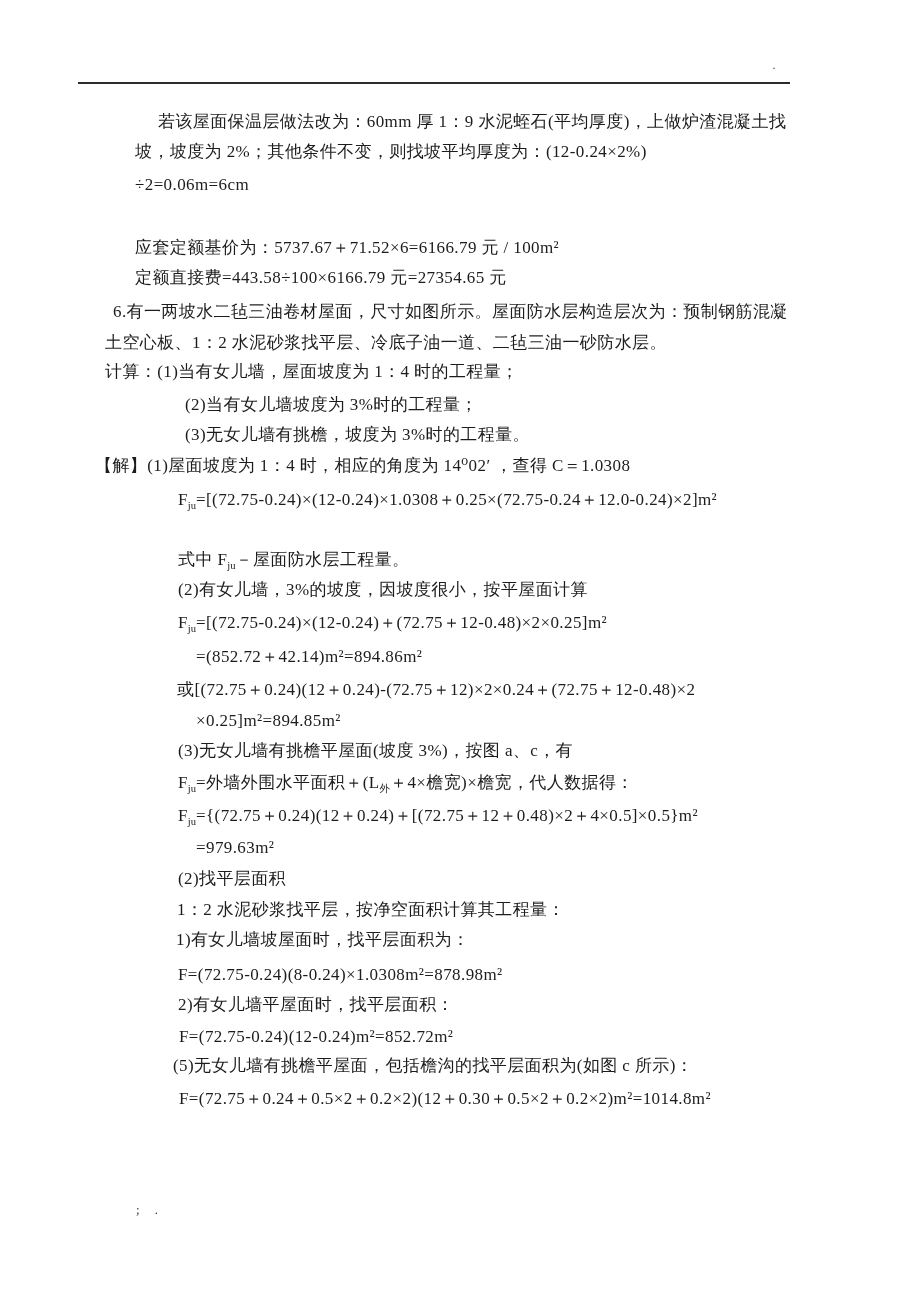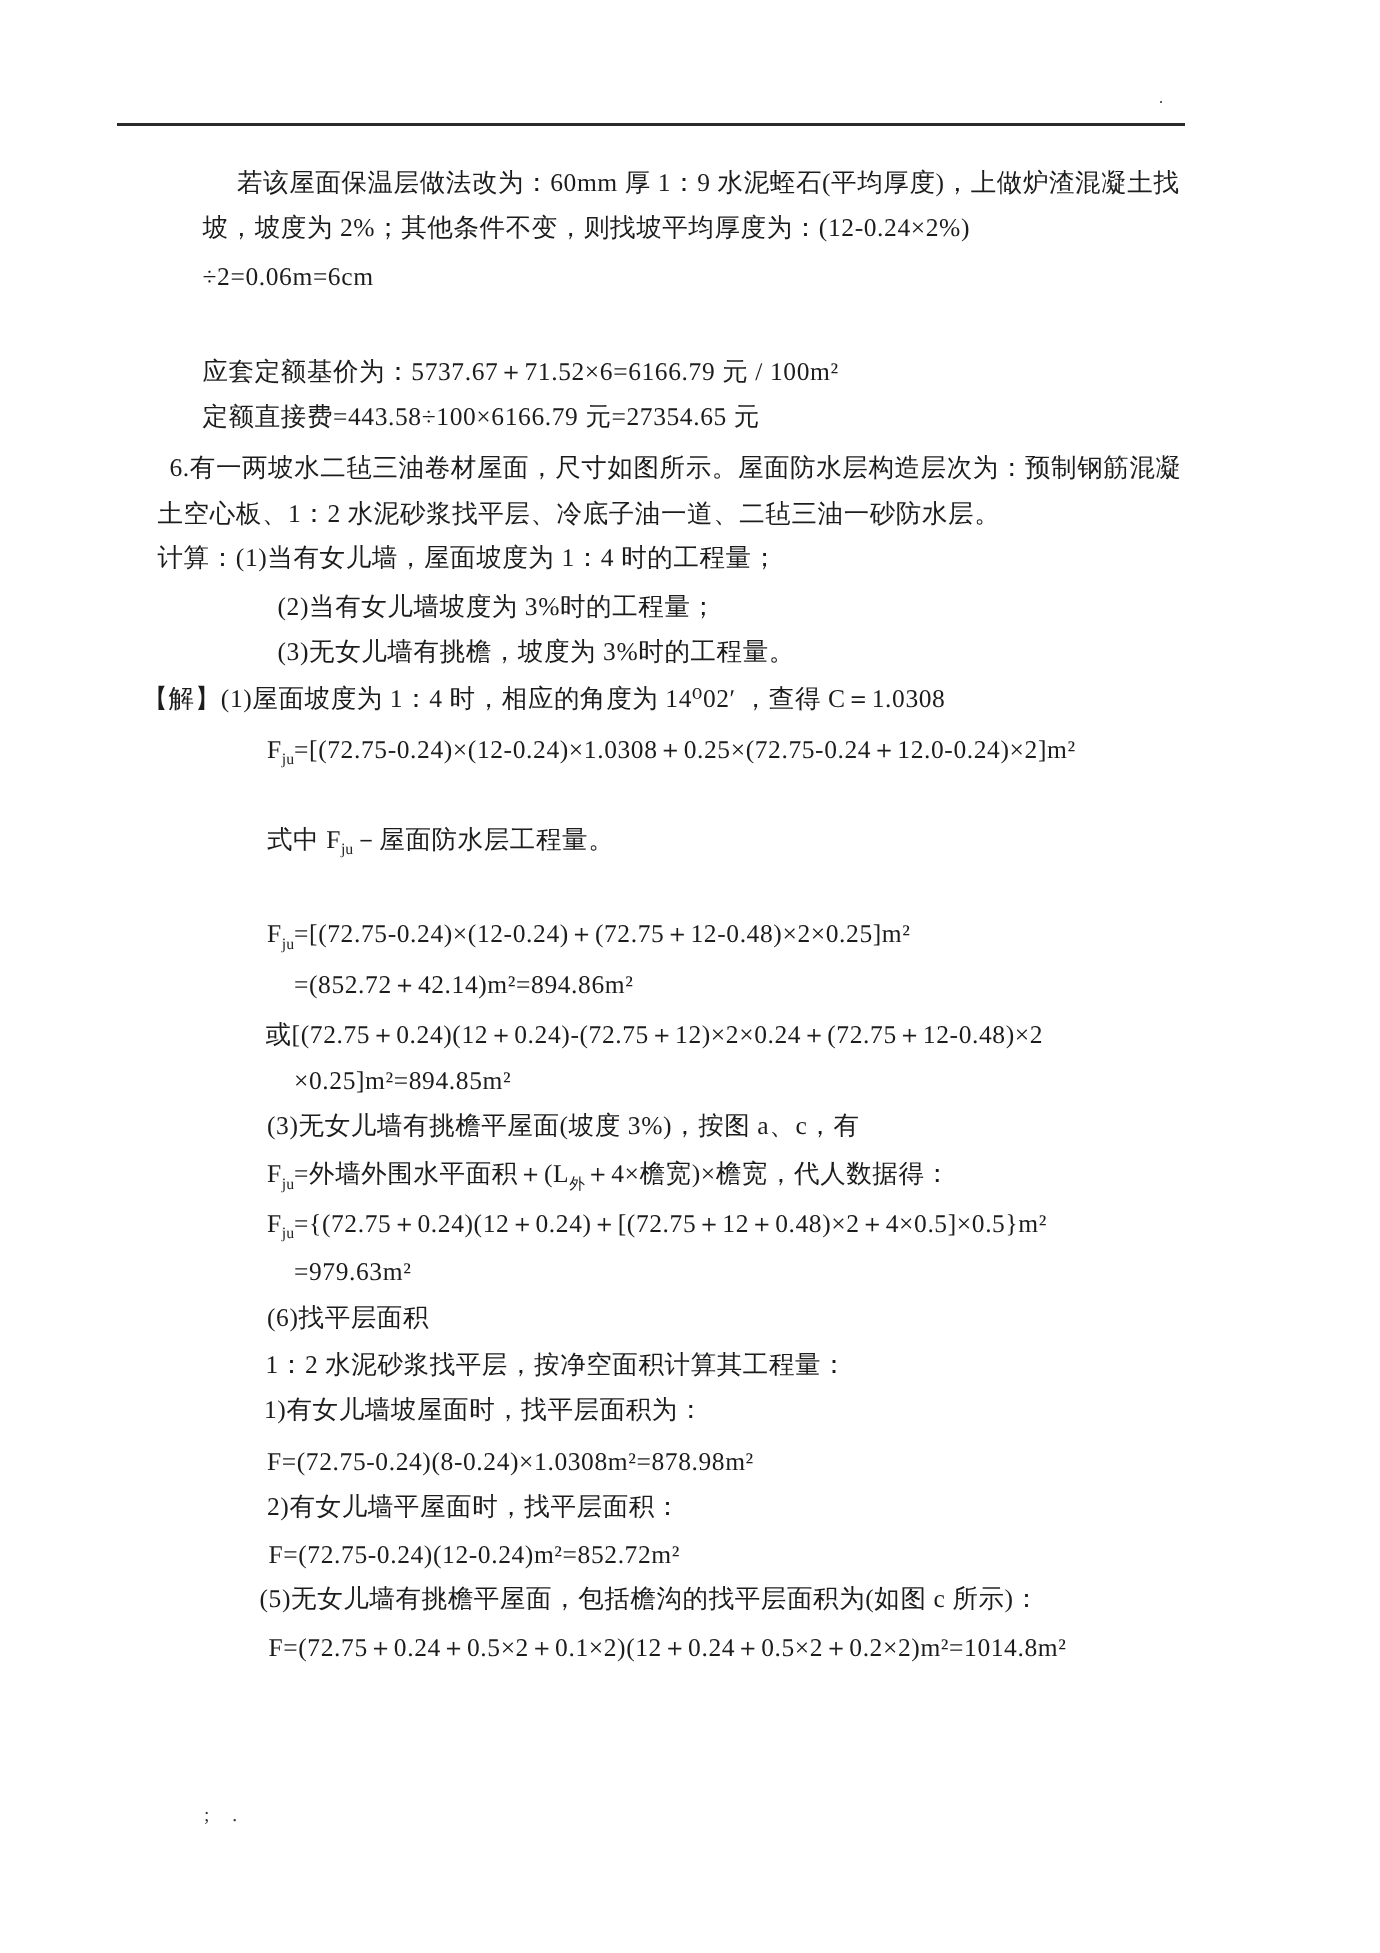--- a/index.html
+++ b/index.html
@@ -56,32 +56,33 @@
   <div class="line" style="left:135px;top:236px">应套定额基价为：5737.67＋71.52×6=6166.79 元 / 100m²</div>
   <div class="line" style="left:135px;top:266px">定额直接费=443.58÷100×6166.79 元=27354.65 元</div>
   <div class="line" style="left:113px;top:300px">6.有一两坡水二毡三油卷材屋面，尺寸如图所示。屋面防水层构造层次为：预制钢筋混凝</div>
   <div class="line" style="left:105px;top:331px">土空心板、1：2 水泥砂浆找平层、冷底子油一道、二毡三油一砂防水层。</div>
   <div class="line" style="left:105px;top:360px">计算：(1)当有女儿墙，屋面坡度为 1：4 时的工程量；</div>
   <div class="line" style="left:185px;top:393px">(2)当有女儿墙坡度为 3%时的工程量；</div>
   <div class="line" style="left:185px;top:423px">(3)无女儿墙有挑檐，坡度为 3%时的工程量。</div>
   <div class="line" style="left:95px;top:454px">【解】(1)屋面坡度为 1：4 时，相应的角度为 14⁰02′ ，查得 C＝1.0308</div>
   <div class="line" style="left:178px;top:488px">F<sub>ju</sub>=[(72.75-0.24)×(12-0.24)×1.0308＋0.25×(72.75-0.24＋12.0-0.24)×2]m²</div>
   <div class="line" style="left:178px;top:548px">式中 F<sub>ju</sub>－屋面防水层工程量。</div>
+  <div class="line" style="left:178px;top:578px">(2)有女儿墙，3%的坡度，因坡度很小，按平屋面计算</div>
   <div class="line" style="left:178px;top:611px">F<sub>ju</sub>=[(72.75-0.24)×(12-0.24)＋(72.75＋12-0.48)×2×0.25]m²</div>
   <div class="line" style="left:196px;top:645px">=(852.72＋42.14)m²=894.86m²</div>
   <div class="line" style="left:177px;top:678px">或[(72.75＋0.24)(12＋0.24)-(72.75＋12)×2×0.24＋(72.75＋12-0.48)×2</div>
   <div class="line" style="left:196px;top:709px">×0.25]m²=894.85m²</div>
   <div class="line" style="left:178px;top:739px">(3)无女儿墙有挑檐平屋面(坡度 3%)，按图 a、c，有</div>
   <div class="line" style="left:178px;top:771px">F<sub>ju</sub>=外墙外围水平面积＋(L<sub>外</sub>＋4×檐宽)×檐宽，代人数据得：</div>
   <div class="line" style="left:178px;top:804px">F<sub>ju</sub>={(72.75＋0.24)(12＋0.24)＋[(72.75＋12＋0.48)×2＋4×0.5]×0.5}m²</div>
   <div class="line" style="left:196px;top:836px">=979.63m²</div>
-  <div class="line" style="left:178px;top:867px">(6)找平层面积</div>
+  <div class="line" style="left:178px;top:867px">(2)找平层面积</div>
   <div class="line" style="left:177px;top:898px">1：2 水泥砂浆找平层，按净空面积计算其工程量：</div>
   <div class="line" style="left:176px;top:928px">1)有女儿墙坡屋面时，找平层面积为：</div>
   <div class="line" style="left:178px;top:963px">F=(72.75-0.24)(8-0.24)×1.0308m²=878.98m²</div>
   <div class="line" style="left:178px;top:993px">2)有女儿墙平屋面时，找平层面积：</div>
   <div class="line" style="left:179px;top:1025px">F=(72.75-0.24)(12-0.24)m²=852.72m²</div>
   <div class="line" style="left:173px;top:1054px">(5)无女儿墙有挑檐平屋面，包括檐沟的找平层面积为(如图 c 所示)：</div>
-  <div class="line" style="left:179px;top:1087px">F=(72.75＋0.24＋0.5×2＋0.1×2)(12＋0.24＋0.5×2＋0.2×2)m²=1014.8m²</div>
+  <div class="line" style="left:179px;top:1087px">F=(72.75＋0.24＋0.5×2＋0.2×2)(12＋0.30＋0.5×2＋0.2×2)m²=1014.8m²</div>
 
   <div class="footer-marks">; .</div>
 
 </div>
 
 </body></html>

